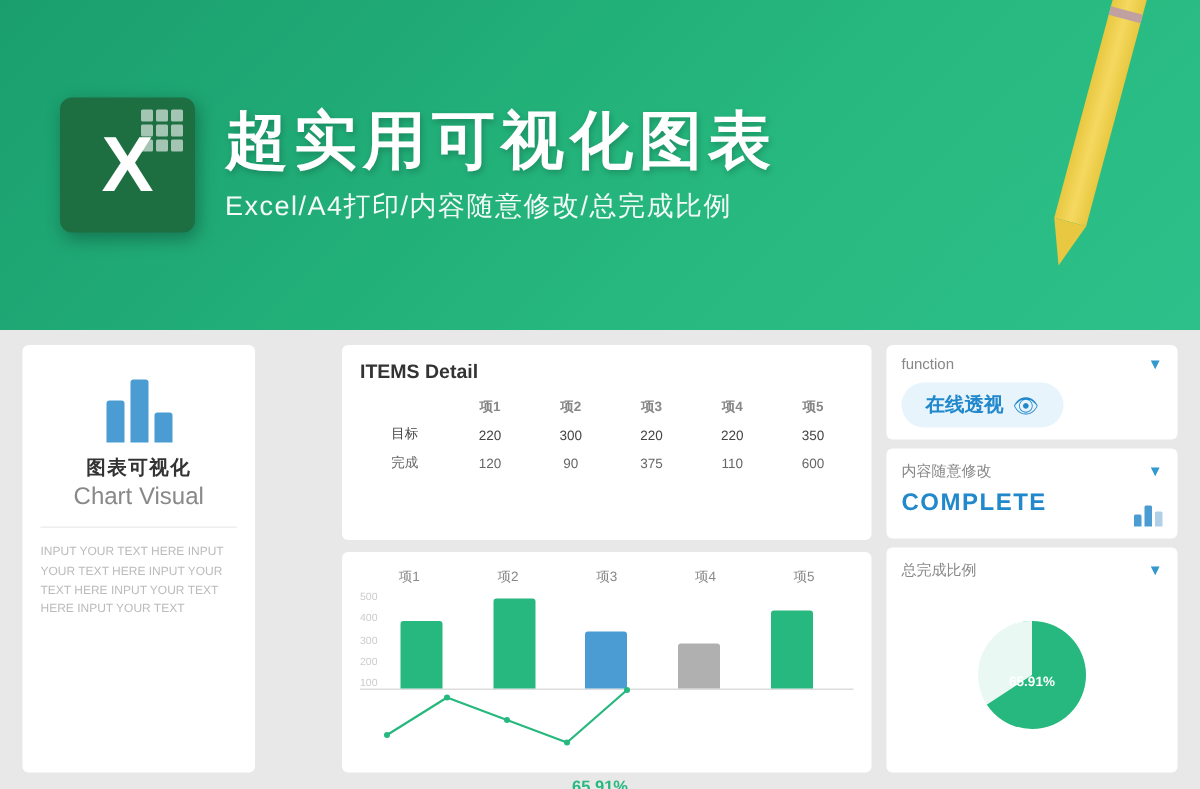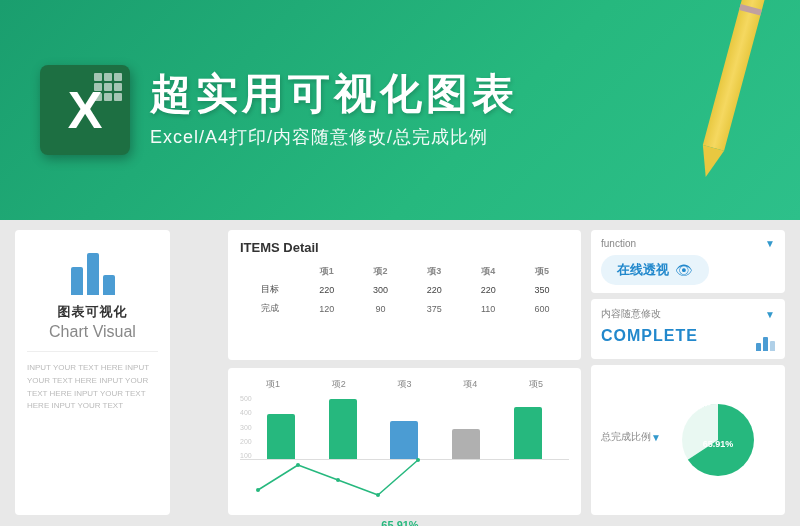--- a/index.html
+++ b/index.html
@@ -317,21 +317,21 @@
     .mbi1 { width: 5px; height: 8px; background: #4b9cd3; }
     .mbi2 { width: 5px; height: 14px; background: #4b9cd3; }
     .mbi3 { width: 5px; height: 10px; background: #b0d0e8; }
 
     .pie-chart-card {
       background: white;
       border-radius: 4px;
       padding: 8px 10px;
       flex: 1;
       display: flex;
-      flex-direction: row;
+      flex-direction: column;
     }
     .pie-chart-area {
       display: flex;
       align-items: center;
       justify-content: center;
       flex: 1;
       position: relative;
     }
     .pie-svg {
       width: 90px;

